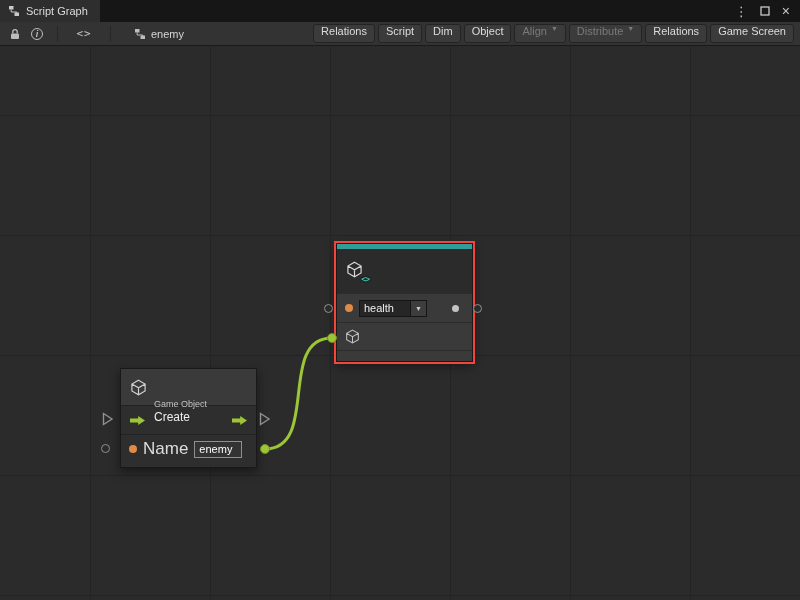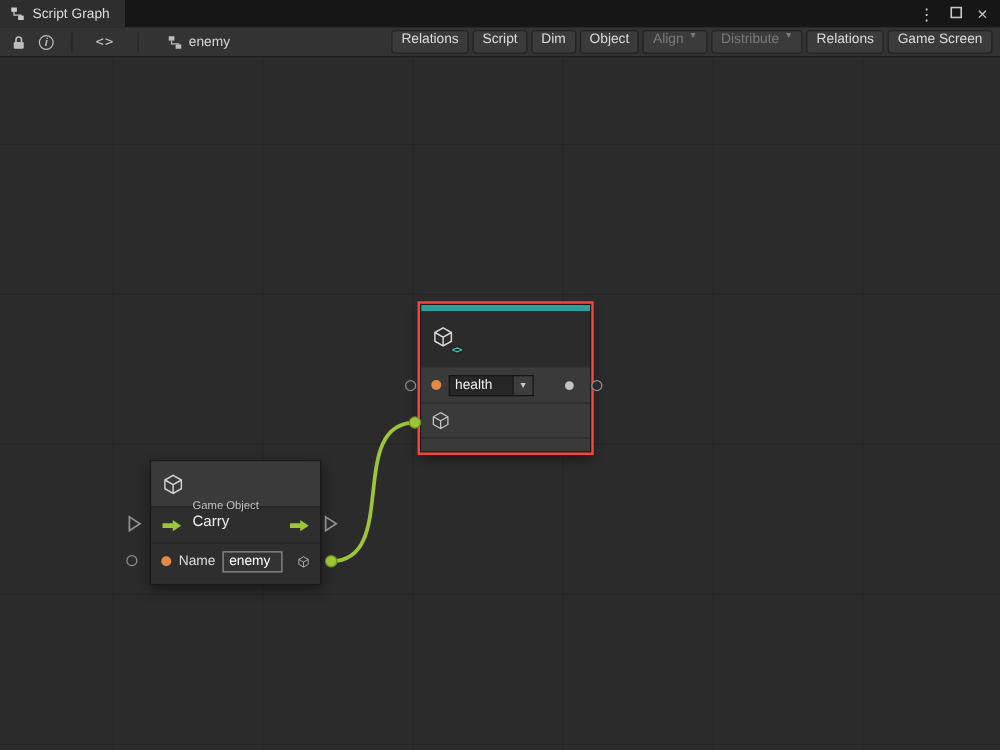--- a/index.html
+++ b/index.html
@@ -46,21 +46,21 @@
   .wires { position:absolute; left:0; top:0; width:800px; height:554px; }
 
   
   .node { position:absolute; width:137px; border:1px solid #191919; box-shadow:0 4px 10px rgba(0,0,0,.45); }
   .node.selected { outline:2px solid #f3453b; }
   .node-header { display:flex; align-items:center; gap:7px; padding:0 9px; }
   .header-texts { display:flex; flex-direction:column; justify-content:center; }
   .category { font-size:9px; color:#c3c3c3; line-height:11px;margin-top:48px; }
   .title { font-size:12px; color:#eeeeee; line-height:14px; }
   .node-row { display:flex; align-items:center; gap:6px; padding:0 8px; }
-  .row-label { font-size:11px; color:#dddddd; }
+  .row-label { font-size:17px; color:#dddddd; }
   .spacer { flex:1; }
   .dot { width:8px; height:8px; border-radius:50%; flex:none; }
   .dot.orange { background:#e08b45; }
   .dot.gray { width:7px; height:7px; background:#c4c4c4; margin-right:5px; }
 
   
   .create-header { height:36px; background:#3a3a3a; }
   .create-row { height:29px; background:#2e2e2e; border-top:1px solid #222222; }
   .create-footer { height:4px; background:#2e2e2e; }
   .node-input { width:48px; height:17px; background:#333333; border:1px solid #8f8f8f; color:#ffffff;
@@ -178,21 +178,21 @@
       <path d="M265 403 C 320 403, 277 292, 332 292" fill="none" stroke="#9dc538" stroke-width="3" stroke-linecap="round"></path>
     </svg>
 
     <div class="node" style="left:120px; top:322px;">
       <div class="node-header create-header">
         <svg width="17" height="17" viewBox="0 0 16 16">
           <path d="M8 1.2 L14.2 4.7 V11.3 L8 14.8 L1.8 11.3 V4.7 Z M1.8 4.7 L8 8.2 L14.2 4.7 M8 8.2 V14.8" fill="none" stroke="#d2d2d2" stroke-width="1.1"></path>
         </svg>
         <div class="header-texts">
           <span class="category">Game Object</span>
-          <span class="title">Carry</span>
+          <span class="title">Create</span>
         </div>
       </div>
       <div class="node-row create-row">
         <svg width="17" height="11" viewBox="0 0 17 11">
           <path d="M1 3.6 h8.2 V1 l6.8 4.5 -6.8 4.5 V7.4 H1 z" fill="#9dc538"></path>
         </svg>
         <span class="spacer"></span>
         <svg width="17" height="11" viewBox="0 0 17 11">
           <path d="M1 3.6 h8.2 V1 l6.8 4.5 -6.8 4.5 V7.4 H1 z" fill="#9dc538"></path>
         </svg>

